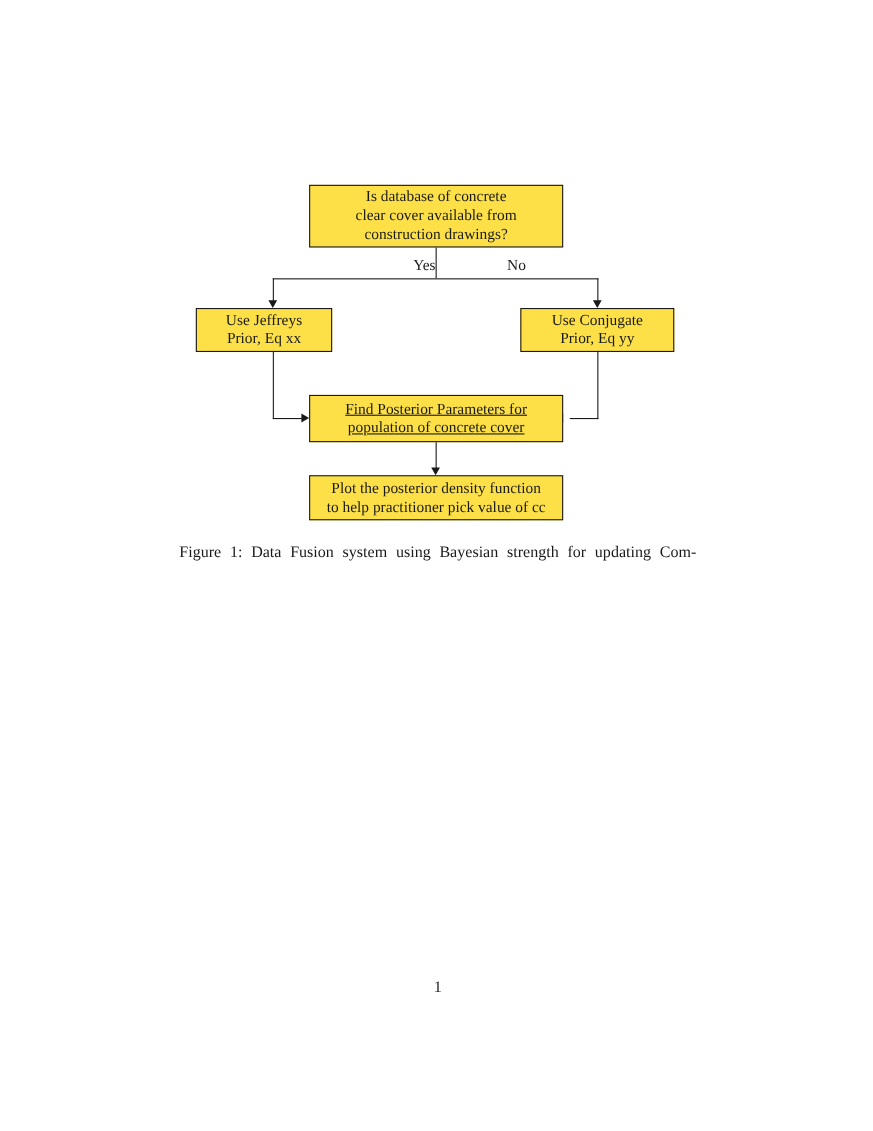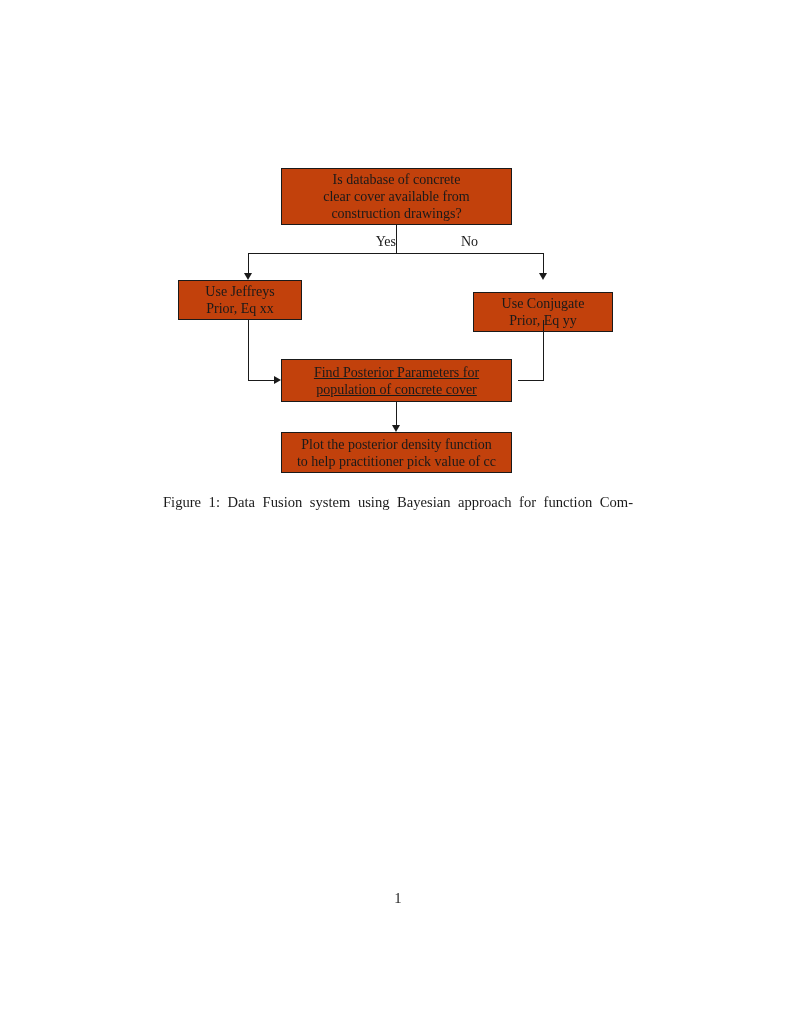--- a/index.html
+++ b/index.html
@@ -21,25 +21,25 @@
     position: absolute;
     box-sizing: border-box;
     border: 1px solid #1a1a1a;
     display: flex;
     align-items: center;
     justify-content: center;
     text-align: center;
     white-space: pre-line;
     font-size: 14px;
     line-height: 17px;
-    background: #c2410c;
+    background: #fde047;
   }
   #box-top    { left: 281px; top: 168px; width: 231px; height: 57px; }
   #box-left   { left: 178px; top: 280px; width: 124px; height: 40px; }
-  #box-right  { left: 473px; top: 292px; width: 140px; height: 40px; }
+  #box-right  { left: 473px; top: 280px; width: 140px; height: 40px; }
   #box-mid    { left: 281px; top: 359px; width: 231px; height: 43px; text-decoration: underline; }
   #box-bottom { left: 281px; top: 432px; width: 231px; height: 41px; }
 
   
   .vline, .hline {
     position: absolute;
     background: #1a1a1a;
   }
   .vline { width: 1px; }
   .hline { height: 1px; }
@@ -156,18 +156,18 @@
 population of concrete cover</div>
 
     <div class="vline" id="mid-down"></div>
     <div class="arr arr-down" id="arr-bottom"></div>
 
     <div class="box" id="box-bottom">Plot the posterior density function
 to help practitioner pick value of cc</div>
   </div>
 
   <div id="caption">
-    <span class="cap-line cap-just">Figure 1: Data Fusion system using Bayesian approach for function Com-</span>
+    <span class="cap-line cap-just">Figure 1: Data Fusion system using Bayesian strength for updating Com-</span>
   </div>
 
   <div id="page-number">1</div>
 
 </div>
 
 </body></html>

